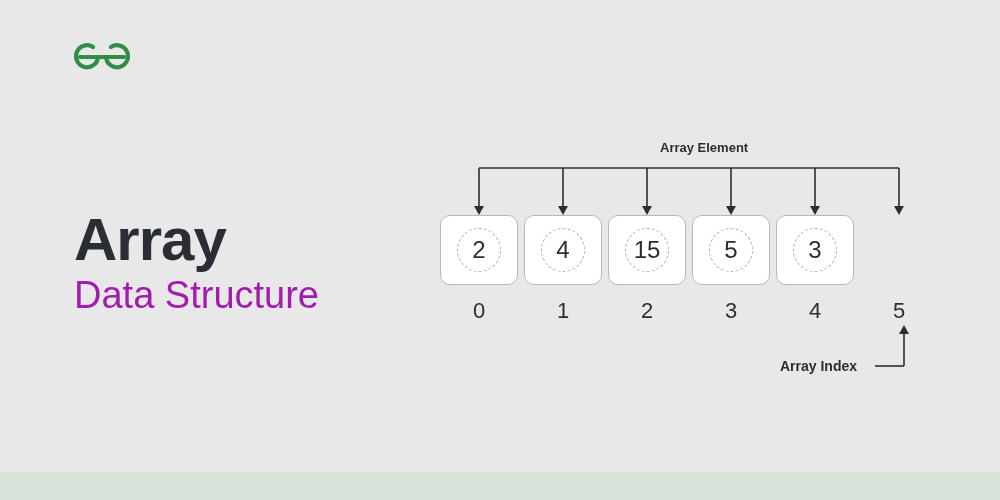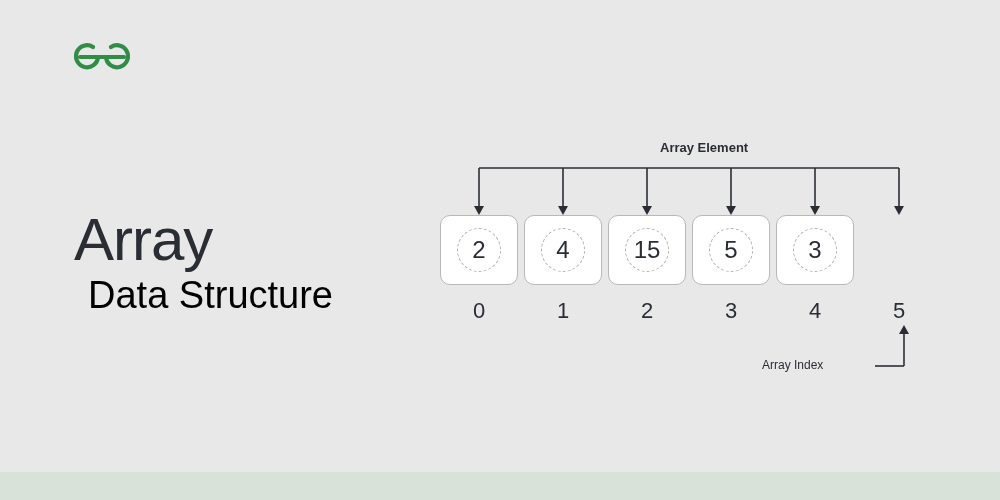--- a/index.html
+++ b/index.html
@@ -16,53 +16,52 @@
   top: 42px;
   left: 74px;
 }
 .title-block {
   position: absolute;
   left: 74px;
   top: 210px;
 }
 .title-main {
   font-size: 60px;
-  font-weight: 400;
+  font-weight: 700;
   color: #2a2e34;
   letter-spacing: -1px;
   line-height: 1;
 }
 .title-sub {
   font-size: 38px;
   font-weight: 400;
-  color: #000000;
+  color: #a21caf;
   margin-top: 4px;
-  margin-left: 14px;
 }
 .diagram {
   position: absolute;
   left: 440px;
   top: 140px;
   width: 540px;
   height: 260px;
 }
 .element-label {
   position: absolute;
   top: 0;
   left: 220px;
   font-size: 13px;
   font-weight: 600;
   color: #2a2e34;
 }
 .index-label {
   position: absolute;
   top: 218px;
-  left: 322px;
-  font-size: 12px;
-  font-weight: 400;
+  left: 340px;
+  font-size: 14px;
+  font-weight: 700;
   color: #2a2e34;
 }
 .cells {
   position: absolute;
   top: 75px;
   left: 0;
   display: flex;
   gap: 6px;
 }
 .cell {

